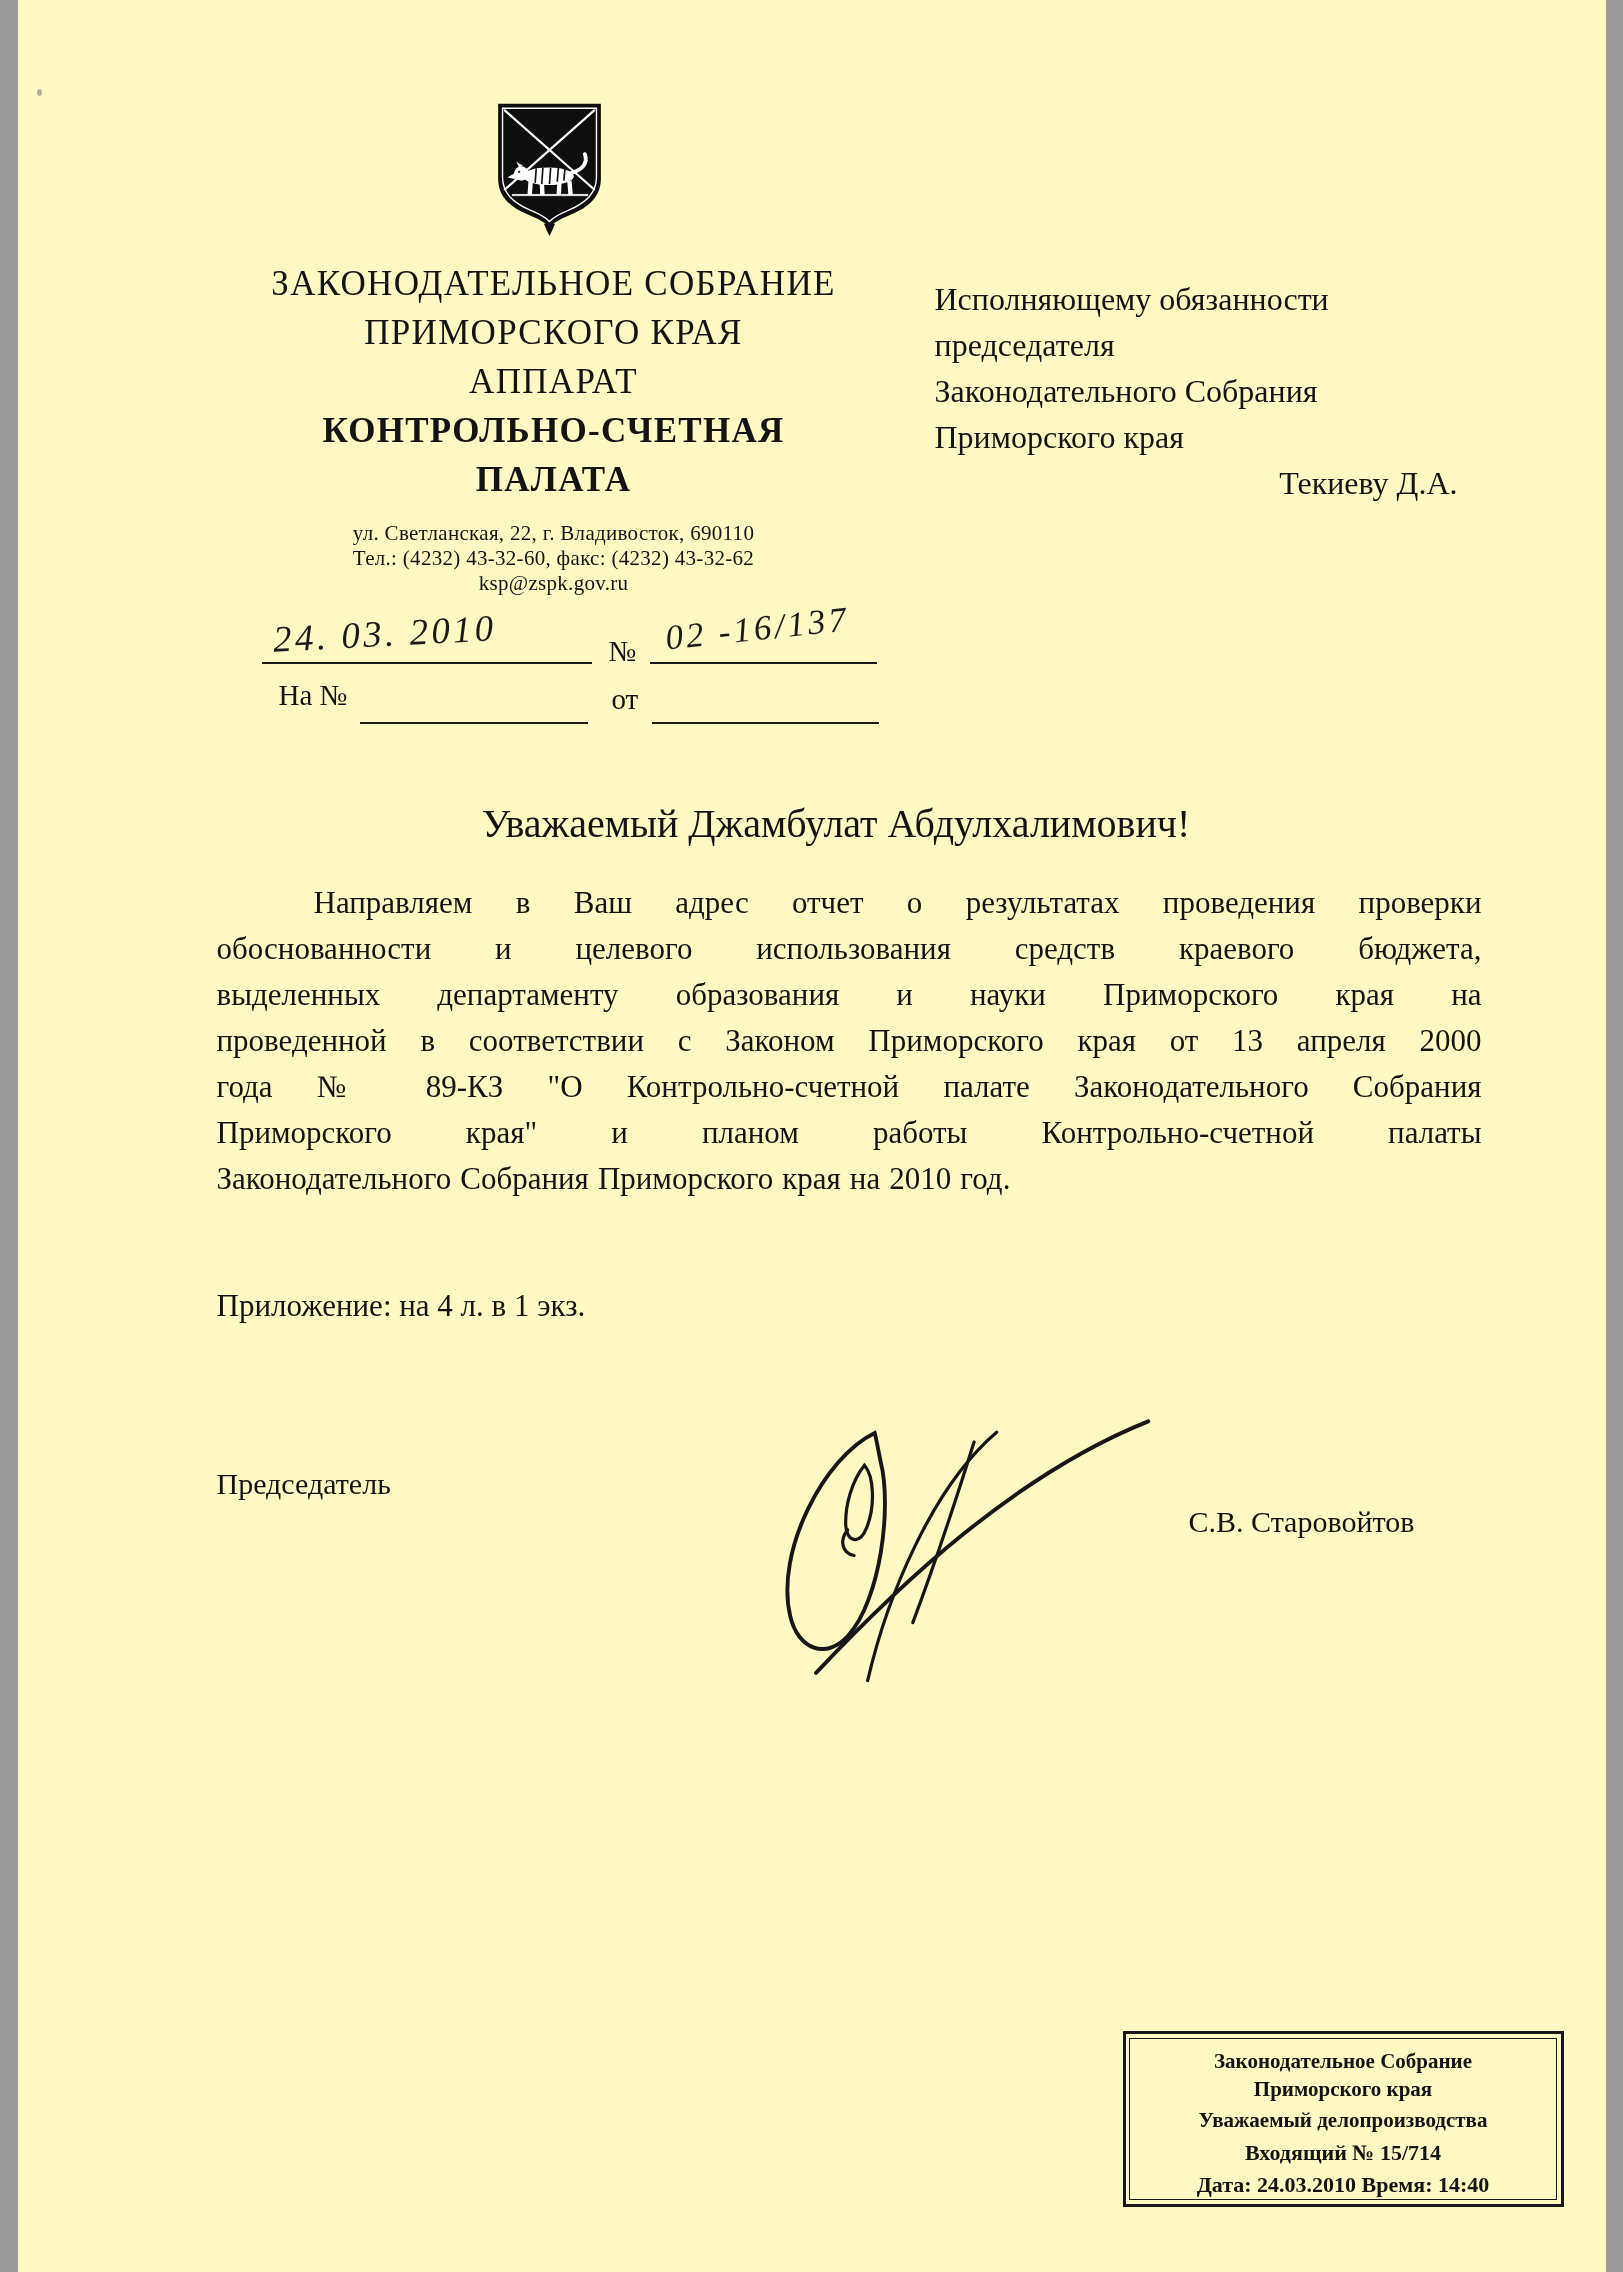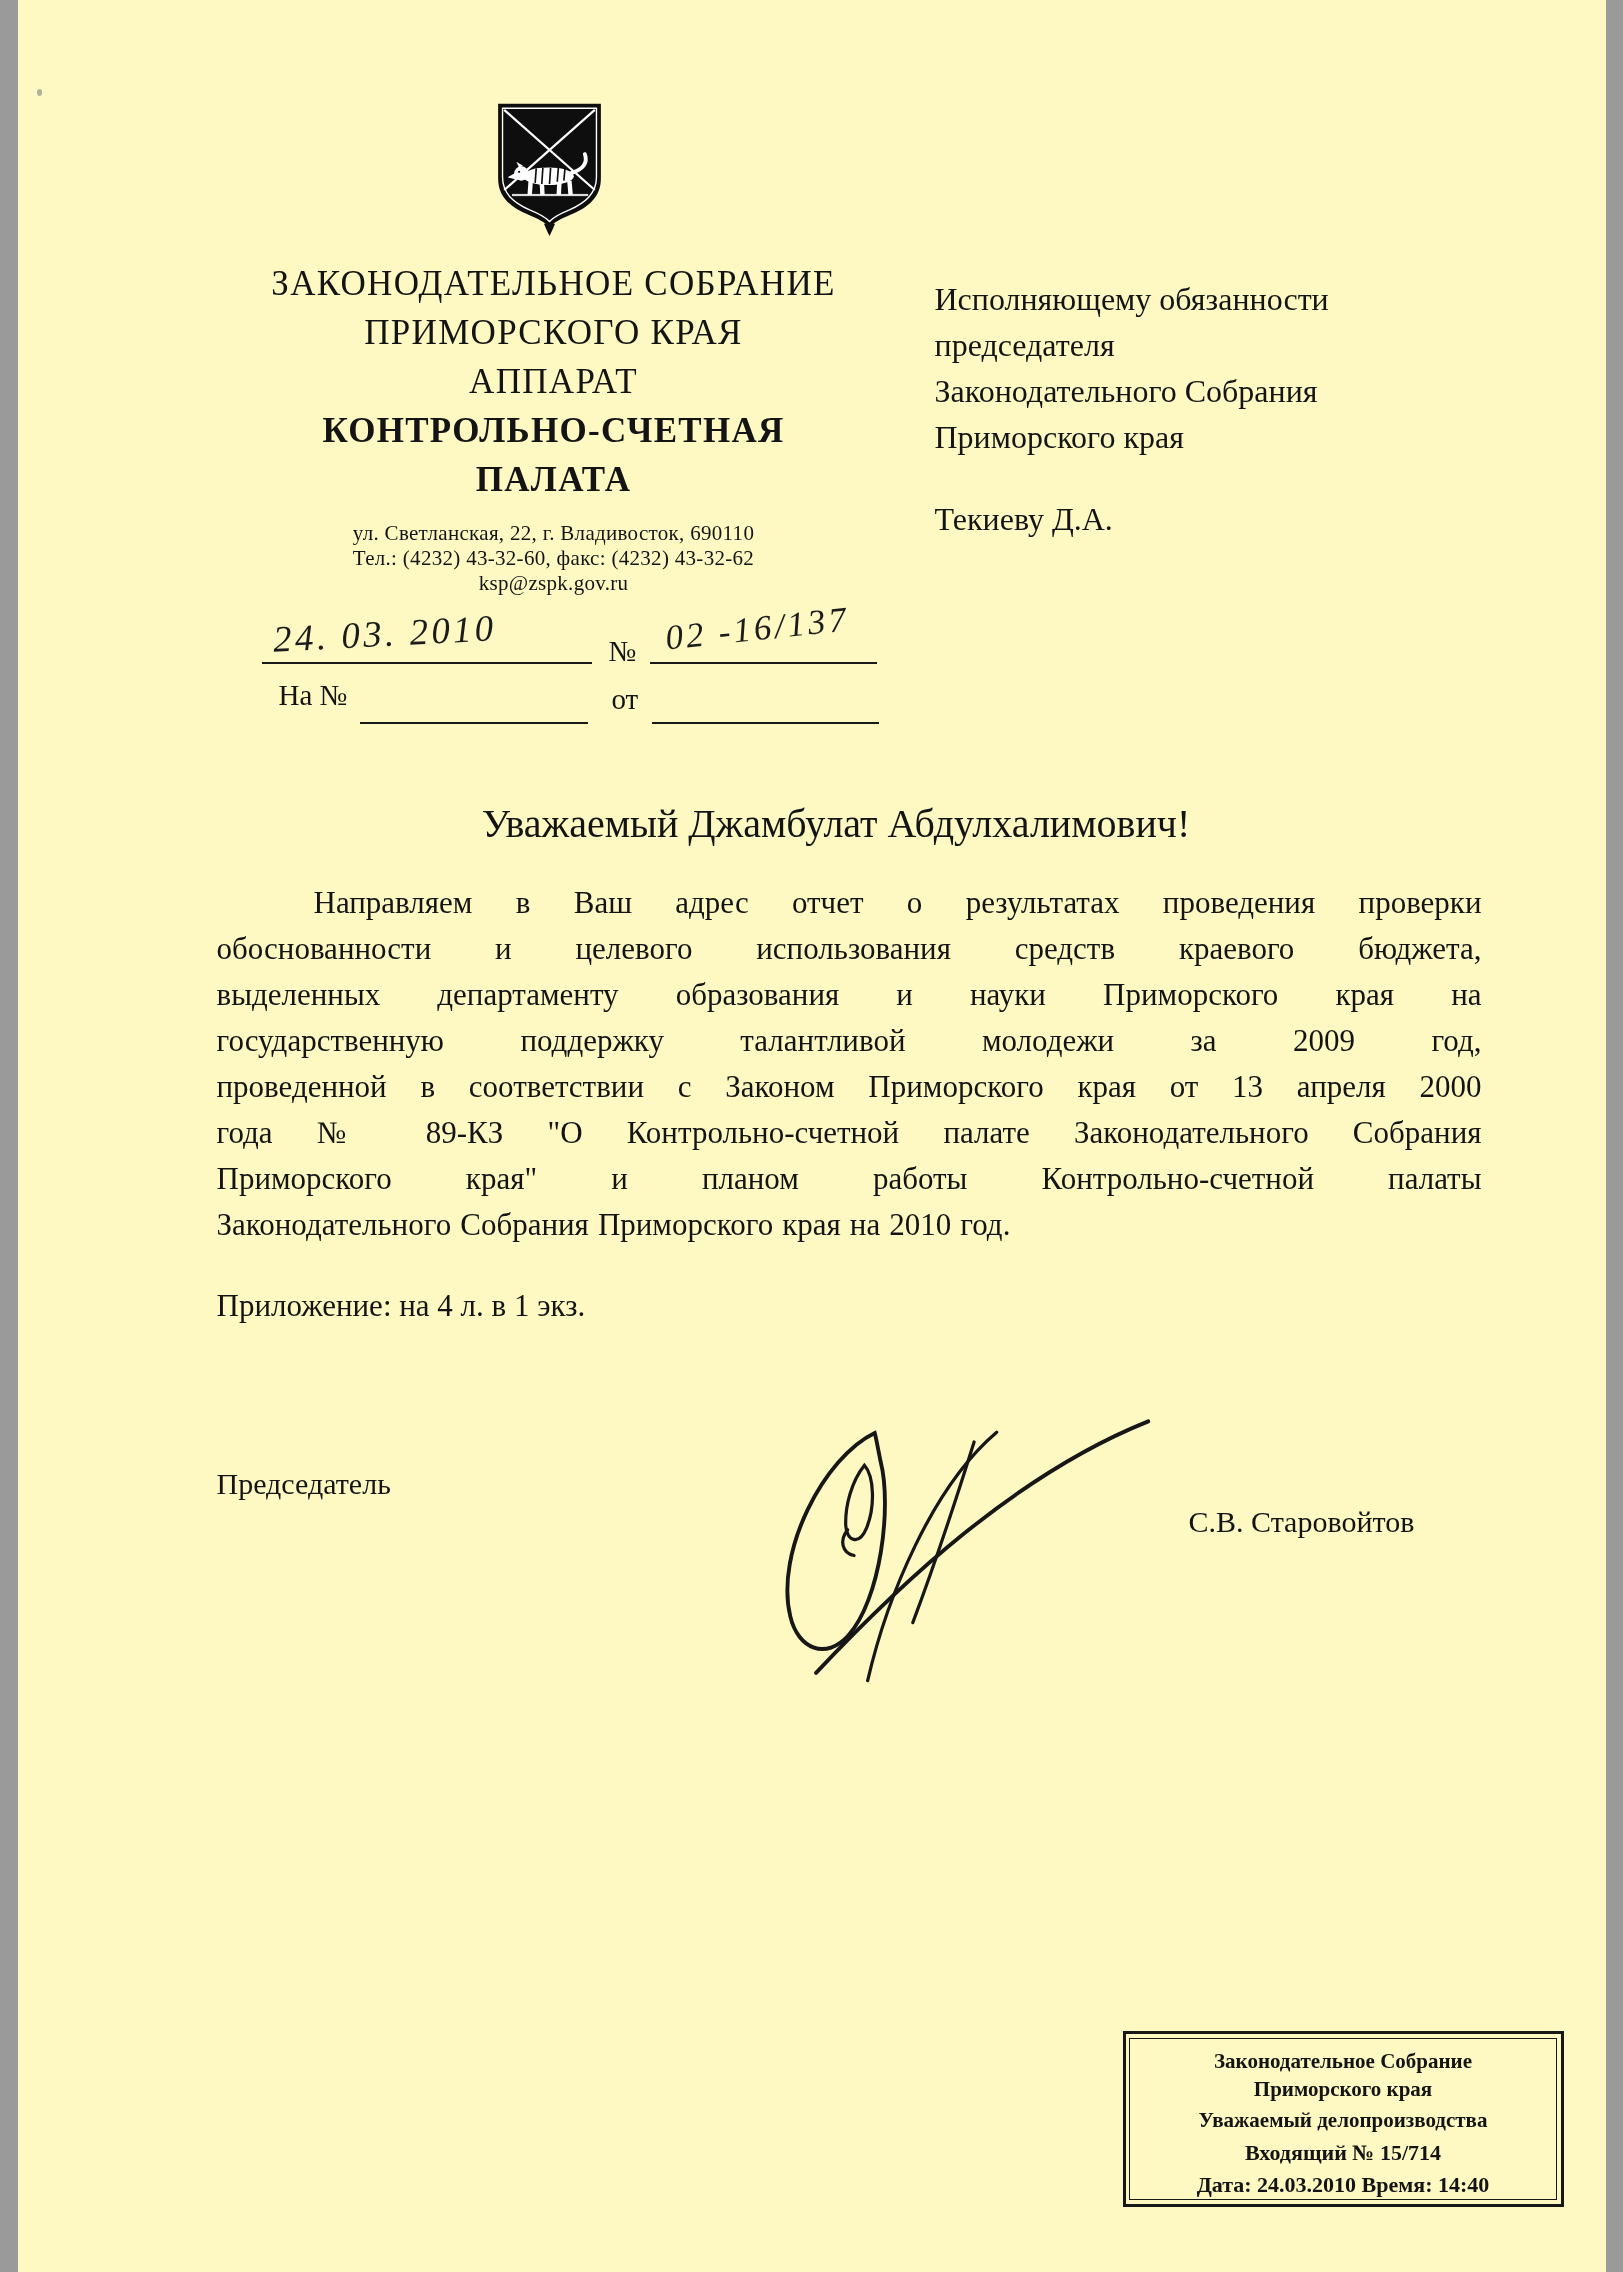--- a/index.html
+++ b/index.html
@@ -19,21 +19,21 @@
   .emblem{position:absolute;left:467px;top:100px;width:129px;height:137px;}
 
   
   .letterhead{position:absolute;left:186px;top:259px;width:700px;text-align:center;}
   .lh-line{font-size:35px;line-height:49px;letter-spacing:1.3px;white-space:nowrap;}
   .lh-bold{font-weight:bold;}
   .lh-contacts{margin-top:17px;font-size:21px;line-height:25px;letter-spacing:0.3px;}
 
   
   .addressee{position:absolute;left:917px;top:276px;width:523px;font-size:32px;line-height:46px;}
-  .addressee .name{margin-top:36px;}
+  .addressee .name{text-align:right;}
 
   
   .hand{position:absolute;font-style:italic;font-size:37px;letter-spacing:3.2px;color:#1b1b1b;white-space:nowrap;}
   .hand-date{left:255px;top:612px;transform:rotate(-3deg);}
   .hand-num{left:647px;top:609px;font-size:35px;transform:rotate(-6deg);}
   .ref-label{position:absolute;font-size:29px;white-space:nowrap;}
   .lbl-no{left:591px;top:635px;}
   .lbl-nano{left:261px;top:679px;}
   .lbl-ot{left:594px;top:683px;}
   .uline{position:absolute;height:0;border-bottom:2.6px solid #1a1a1a;}
@@ -132,21 +132,20 @@
   <div class="ref-label lbl-ot">от</div>
   <div class="uline u3"></div>
   <div class="uline u4"></div>
 
   <div class="salutation">Уважаемый Джамбулат Абдулхалимович!</div>
 
   <div class="body-text">
     <div class="bline first">Направляем в Ваш адрес отчет о результатах проведения проверки</div>
     <div class="bline">обоснованности и целевого использования средств краевого бюджета,</div>
     <div class="bline">выделенных департаменту образования и науки Приморского края на</div>
-    <div class="bline">государственную поддержку талантливой молодежи за 2009 год,</div>
     <div class="bline">проведенной в соответствии с Законом Приморского края от 13 апреля 2000</div>
     <div class="bline">года № 89-КЗ "О Контрольно-счетной палате Законодательного Собрания</div>
     <div class="bline">Приморского края" и планом работы Контрольно-счетной палаты</div>
     <div class="bline last">Законодательного Собрания Приморского края на 2010 год.</div>
   </div>
 
   <div class="attachment">Приложение: на 4 л. в 1 экз.</div>
 
   <div class="sig-pos">
     <div>Председатель</div>

